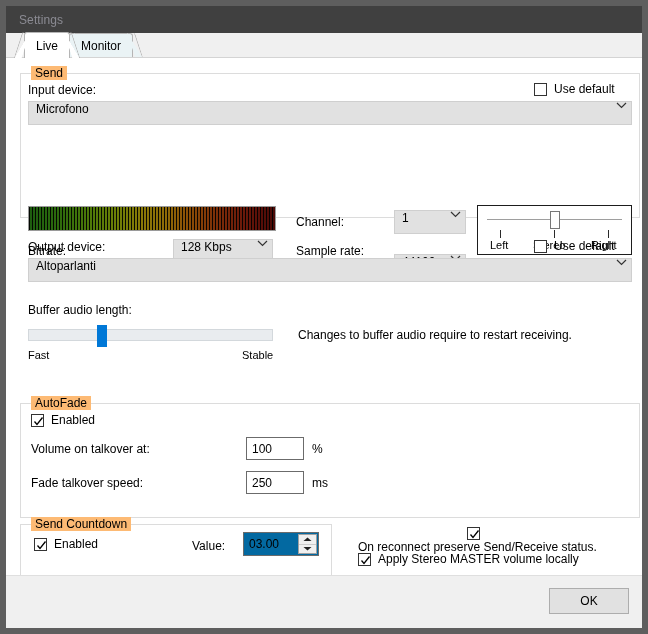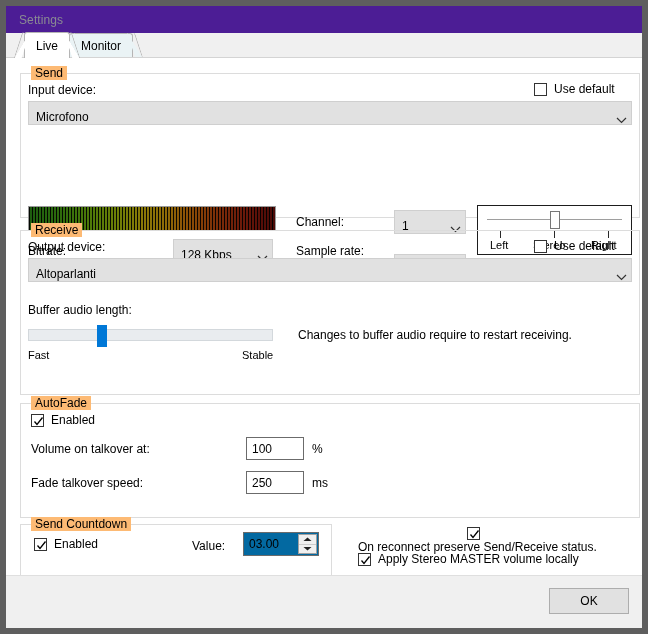--- a/index.html
+++ b/index.html
@@ -23,21 +23,21 @@
     width: 648px;
     height: 634px;
     box-sizing: border-box;
     border: 6px solid #5e5e5e;
     background: #ffffff;
     display: flex;
     flex-direction: column;
   }
   .titlebar {
     height: 27px;
-    background: #4c1d95;
+    background: #404040;
     flex: 0 0 auto;
     display: flex;
     align-items: center;
     padding-left: 13px;
     box-sizing: border-box;
   }
   .titlebar-text {
     font-size: 12px;
     color: #8b8b93;
     letter-spacing: .1px;
@@ -149,21 +149,21 @@
     white-space: nowrap;
   }
 
   
   .combo {
     position: absolute;
     box-sizing: border-box;
     background: #e1e1e1;
     border: 1px solid #cfcfcf;
     display: flex;
-    align-items: flex-end;
+    align-items: flex-start;
     font-size: 12px;
     color: #000;
   }
   .combo .combo-text {
     flex: 1 1 auto;
     padding-left: 7px;
     overflow: hidden;
     white-space: nowrap;
   }
   .combo .chev {
@@ -422,23 +422,20 @@
       <div class="bal-track"></div>
       <div class="bal-thumb" style="left: 50%;"></div>
       <div class="bal-tick" style="left:22px;"></div>
       <div class="bal-tick" style="left:76px;"></div>
       <div class="bal-tick" style="left:130px;"></div>
       <span class="lbl-sm" style="left:12px; top:33px;">Left</span>
       <span class="lbl-sm" style="left:55px; top:33px;">Stereo</span>
       <span class="lbl-sm" style="left:113px; top:33px;">Right</span>
     </div>
 
-    <div class="group" style="left:14px; top:172px; width:620px; height:165px;">
-      <span class="group-title">Receive</span>
-    </div>
 
     <span class="lbl" style="left:22px; top:182px;">Output device:</span>
 
     <div class="cb-row" style="left:528px; top:181px;">
       <span class="cb-box"></span>
       <span class="cb-text">Use default</span>
     </div>
 
     <div class="combo" style="left:22px; top:200px; width:604px; height:24px;">
       <span class="combo-text">Altoparlanti</span>

